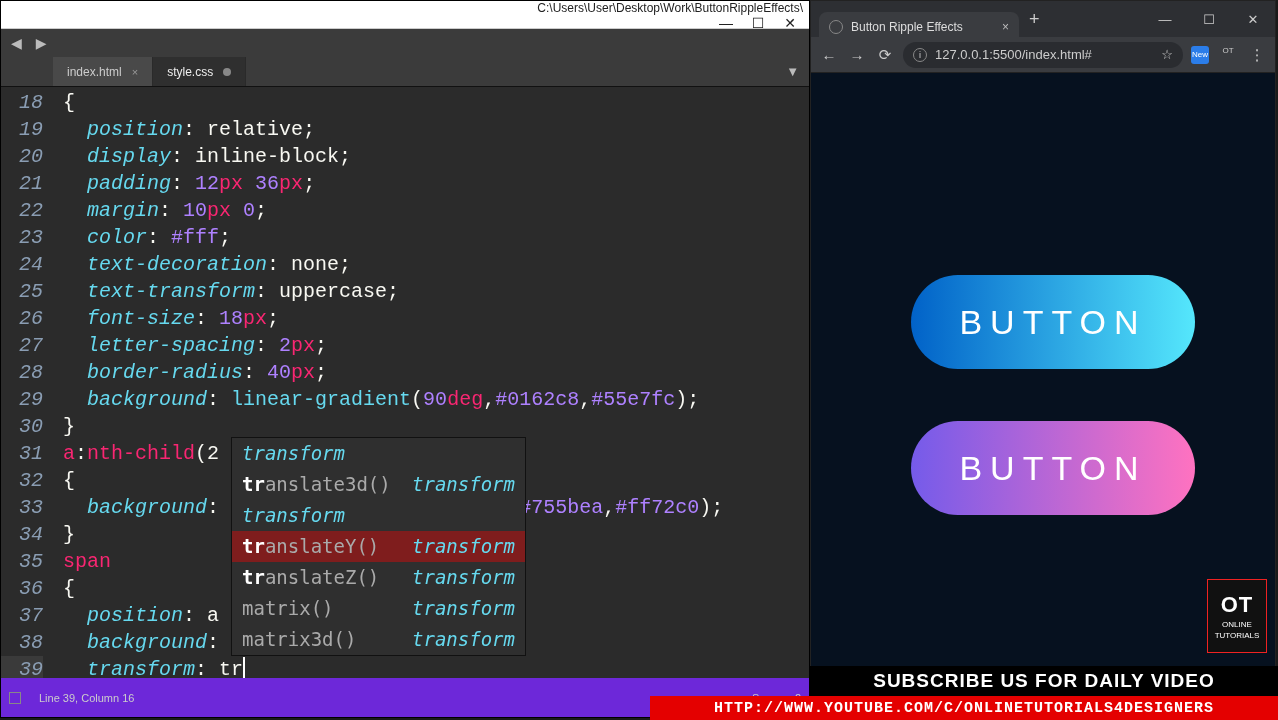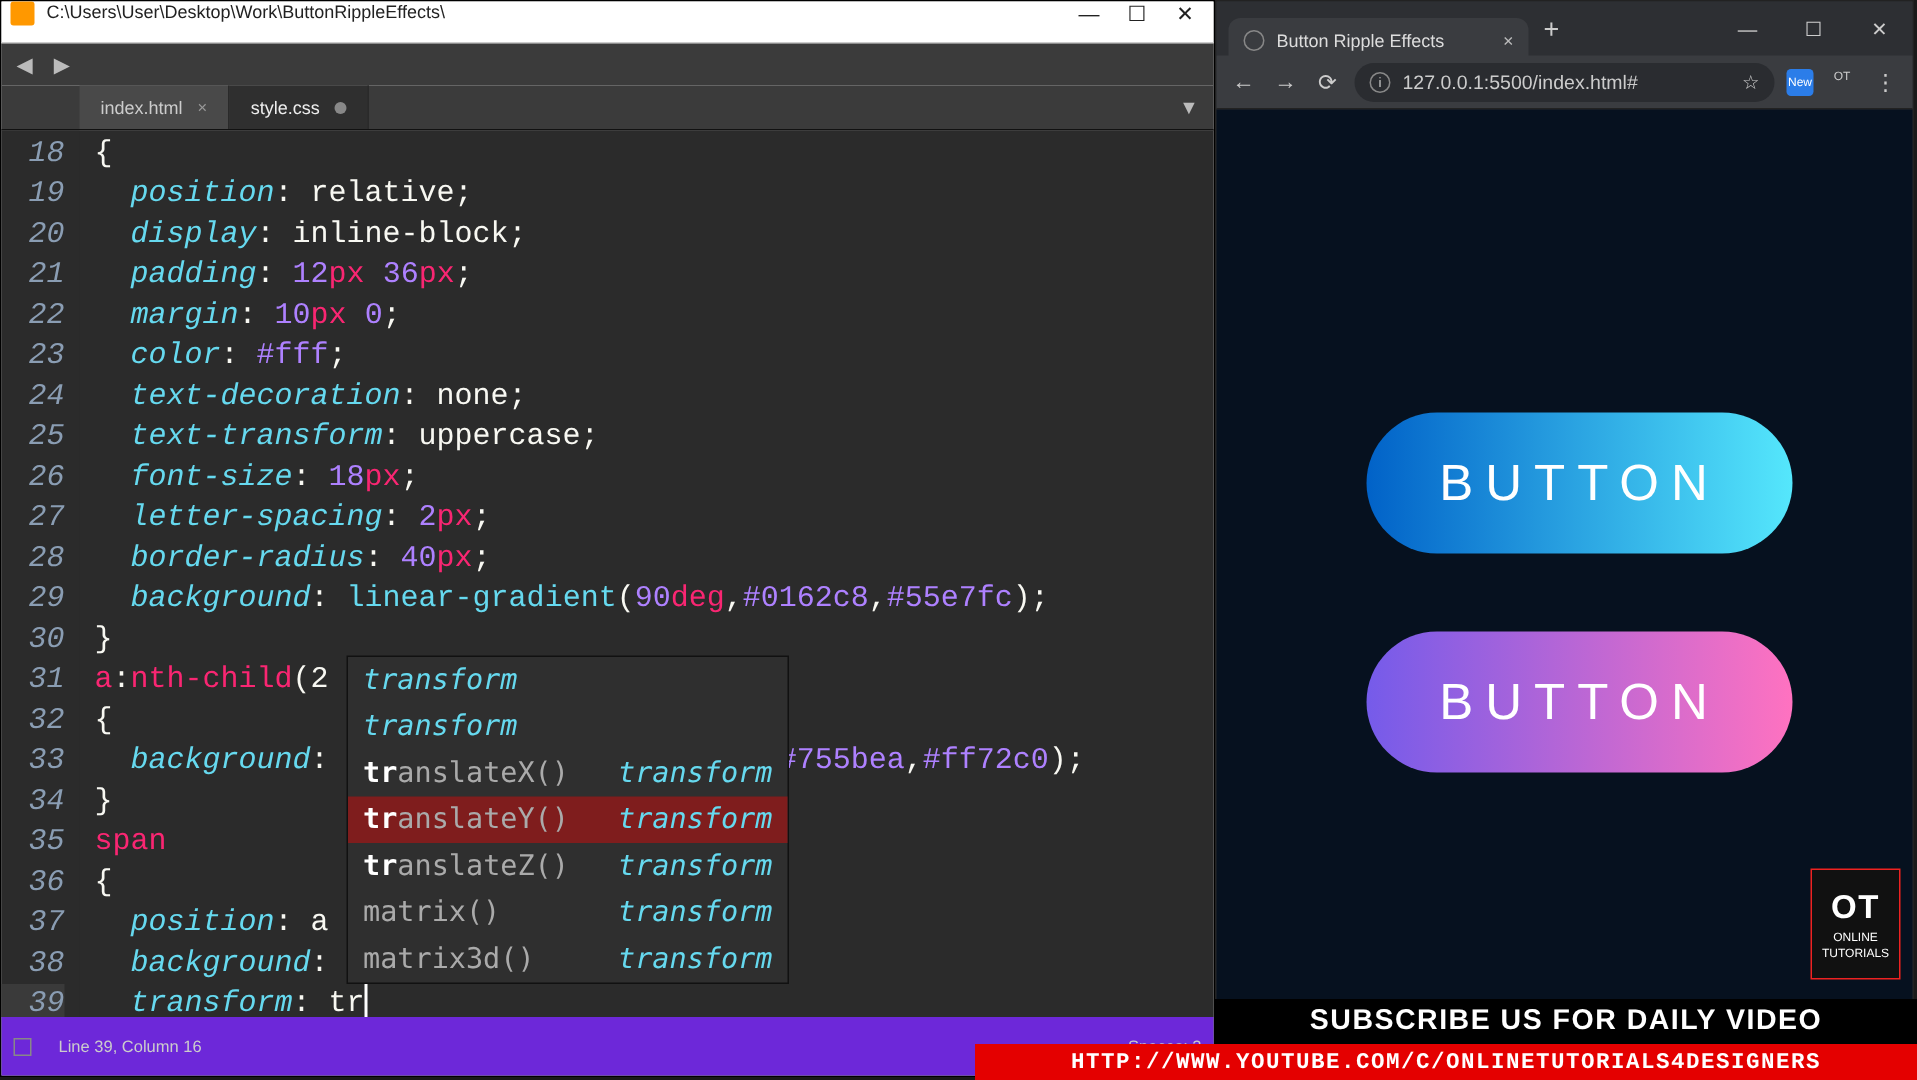--- a/index.html
+++ b/index.html
@@ -20,23 +20,24 @@
   height: 718px;
   border: 1px solid #000;
   display: flex;
   flex-direction: column;
   background: #e8e8e8;
 }
 .titlebar-e {
   height: 28px;
   background: #fff;
   display: flex;
-  align-items: flex-start;
+  align-items: flex-end;
   padding: 0 6px;
   border-bottom: 1px solid #ccc;
+  flex-direction: column;
 }
 .titlebar-e .app-icon {
   width: 16px; height: 16px; background: #ff9800; border-radius: 2px; margin-right: 8px;
 }
 .titlebar-e .title { flex: 1; color: #222; font-size: 12px; }
 .winctl { display: flex; gap: 18px; padding-right: 6px; }
 .winctl span { width: 14px; text-align: center; color: #222; font-size: 14px; cursor: default; }
 
 .nav-row {
   height: 28px; background: #3b3b3b; display: flex; align-items: center; padding: 0 6px; gap: 6px;
@@ -223,24 +224,24 @@
           <div class="hl">39</div>
           <div>40</div>
         </div>
       <div class="code" id="code"><div><span class="br">{</span></div><div><span class="v">  </span><span class="k">position</span><span class="p">: </span><span class="v">relative</span><span class="p">;</span></div><div><span class="v">  </span><span class="k">display</span><span class="p">: </span><span class="v">inline-block</span><span class="p">;</span></div><div><span class="v">  </span><span class="k">padding</span><span class="p">: </span><span class="n">12</span><span class="u">px</span><span class="v"> </span><span class="n">36</span><span class="u">px</span><span class="p">;</span></div><div><span class="v">  </span><span class="k">margin</span><span class="p">: </span><span class="n">10</span><span class="u">px</span><span class="v"> </span><span class="n">0</span><span class="p">;</span></div><div><span class="v">  </span><span class="k">color</span><span class="p">: </span><span class="n">#fff</span><span class="p">;</span></div><div><span class="v">  </span><span class="k">text-decoration</span><span class="p">: </span><span class="v">none</span><span class="p">;</span></div><div><span class="v">  </span><span class="k">text-transform</span><span class="p">: </span><span class="v">uppercase</span><span class="p">;</span></div><div><span class="v">  </span><span class="k">font-size</span><span class="p">: </span><span class="n">18</span><span class="u">px</span><span class="p">;</span></div><div><span class="v">  </span><span class="k">letter-spacing</span><span class="p">: </span><span class="n">2</span><span class="u">px</span><span class="p">;</span></div><div><span class="v">  </span><span class="k">border-radius</span><span class="p">: </span><span class="n">40</span><span class="u">px</span><span class="p">;</span></div><div><span class="v">  </span><span class="k">background</span><span class="p">: </span><span class="fn">linear-gradient</span><span class="p">(</span><span class="n">90</span><span class="u">deg</span><span class="p">,</span><span class="n">#0162c8</span><span class="p">,</span><span class="n">#55e7fc</span><span class="p">);</span></div><div><span class="br">}</span></div><div><span class="sel">a</span><span class="p">:</span><span class="sel">nth-child</span><span class="p">(2</span></div><div><span class="br">{</span></div><div><span class="v">  </span><span class="k">background</span><span class="p">:</span><span class="v">                         </span><span class="n">#755bea</span><span class="p">,</span><span class="n">#ff72c0</span><span class="p">);</span></div><div><span class="br">}</span></div><div><span class="sel">span</span></div><div><span class="br">{</span></div><div><span class="v">  </span><span class="k">position</span><span class="p">: </span><span class="v">a</span></div><div><span class="v">  </span><span class="k">background</span><span class="p">:</span></div><div><span class="v">  </span><span class="k">transform</span><span class="p">: </span><span class="v">tr</span><span class="cursor"></span></div><div><span class="br">}</span></div></div>
 
       <div class="autocomplete" id="ac">
           <div class="row">
             <span class="c2">transform</span>
           </div>
           <div class="row">
-            <span class="c2">transform</span>
-          </div>
-          <div class="row">
-            <span class="c1"><b>tr</b><span class="rest">anslateX()</span></span>
+            <span class="c1"><b>tr</b><span class="rest">anslate3d()</span></span>
+            <span class="c2">transform</span>
+          </div>
+          <div class="row">
             <span class="c2">transform</span>
           </div>
           <div class="row sel-row">
             <span class="c1"><b>tr</b><span class="rest">anslateY()</span></span>
             <span class="c2">transform</span>
           </div>
           <div class="row">
             <span class="c1"><b>tr</b><span class="rest">anslateZ()</span></span>
             <span class="c2">transform</span>
           </div>

